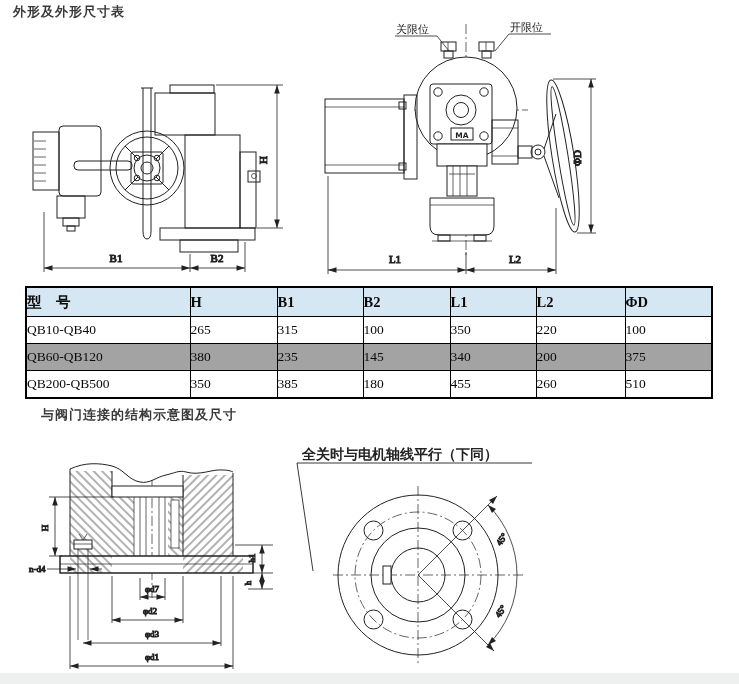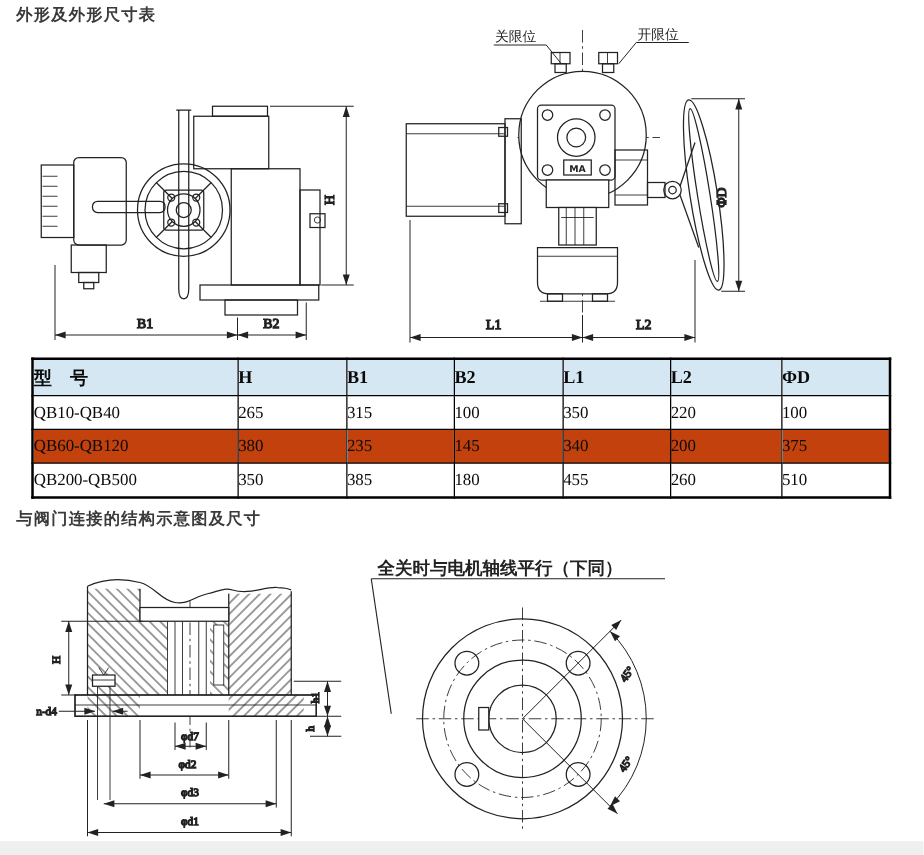--- a/index.html
+++ b/index.html
@@ -1,39 +1,39 @@
 <!DOCTYPE html>
 <html><head>
 <meta charset="utf-8">
 <style>
   html,body{margin:0;padding:0;background:#fff;}
   #page{position:relative;width:739px;height:684px;background:#ffffff;overflow:hidden;
         font-family:"DejaVu Sans",sans-serif;}
   .sec-title{position:absolute;left:13px;font-weight:bold;font-size:13px;color:#3a3a3a;
              letter-spacing:1px;white-space:nowrap;}
   #title1{top:3px;}
-  #title2{top:406px;}
+  #title2{top:406px;margin-left:28px;}
   svg{position:absolute;left:0;}
   #svg-top{top:0;}
   #svg-bottom{top:425px;}
   line,path.ln,rect.ln,circle.ln,ellipse.ln,polyline{stroke:#222;fill:none;}
   .cl{stroke-dasharray:10 3 2 3;stroke-width:0.7;}
   .thin{stroke-width:0.7;}
   .dimt{font-family:"Liberation Serif",serif;font-size:11px;fill:#111;}
   .dimts{font-family:"Liberation Serif",serif;font-size:9px;fill:#111;}
   .cnt{font-family:"DejaVu Sans",sans-serif;font-size:11px;fill:#222;}
   .note{font-family:"DejaVu Sans",sans-serif;font-size:14px;font-weight:600;fill:#222;}
   .matxt{font-family:"DejaVu Sans",sans-serif;font-size:7.5px;font-weight:bold;fill:#222;}
   #dim-table{position:absolute;left:25px;top:286px;width:686px;border-collapse:collapse;
              table-layout:fixed;border:2px solid #000;color:#0a0a0a;
              font-family:"Liberation Serif",serif;}
   #dim-table th,#dim-table td{border:1px solid #000;text-align:left;padding:0;overflow:hidden;}
   #dim-table th{height:28px;background:#d5e7f3;font-size:14.5px;font-weight:bold;}
   #dim-table td{height:26px;font-size:13.5px;}
-  #dim-table tr.alt td{background:#c2410c;}
+  #dim-table tr.alt td{background:#a3a3a3;}
   #footer-strip{position:absolute;left:0;top:673px;width:739px;height:11px;background:#eef0ef;}
 </style>
 </head>
 <body>
 
 <div id="page">
 
   <div id="title1" class="sec-title">外形及外形尺寸表</div>
 
   <svg id="svg-top" width="739" height="284" viewBox="0 0 739 284">

